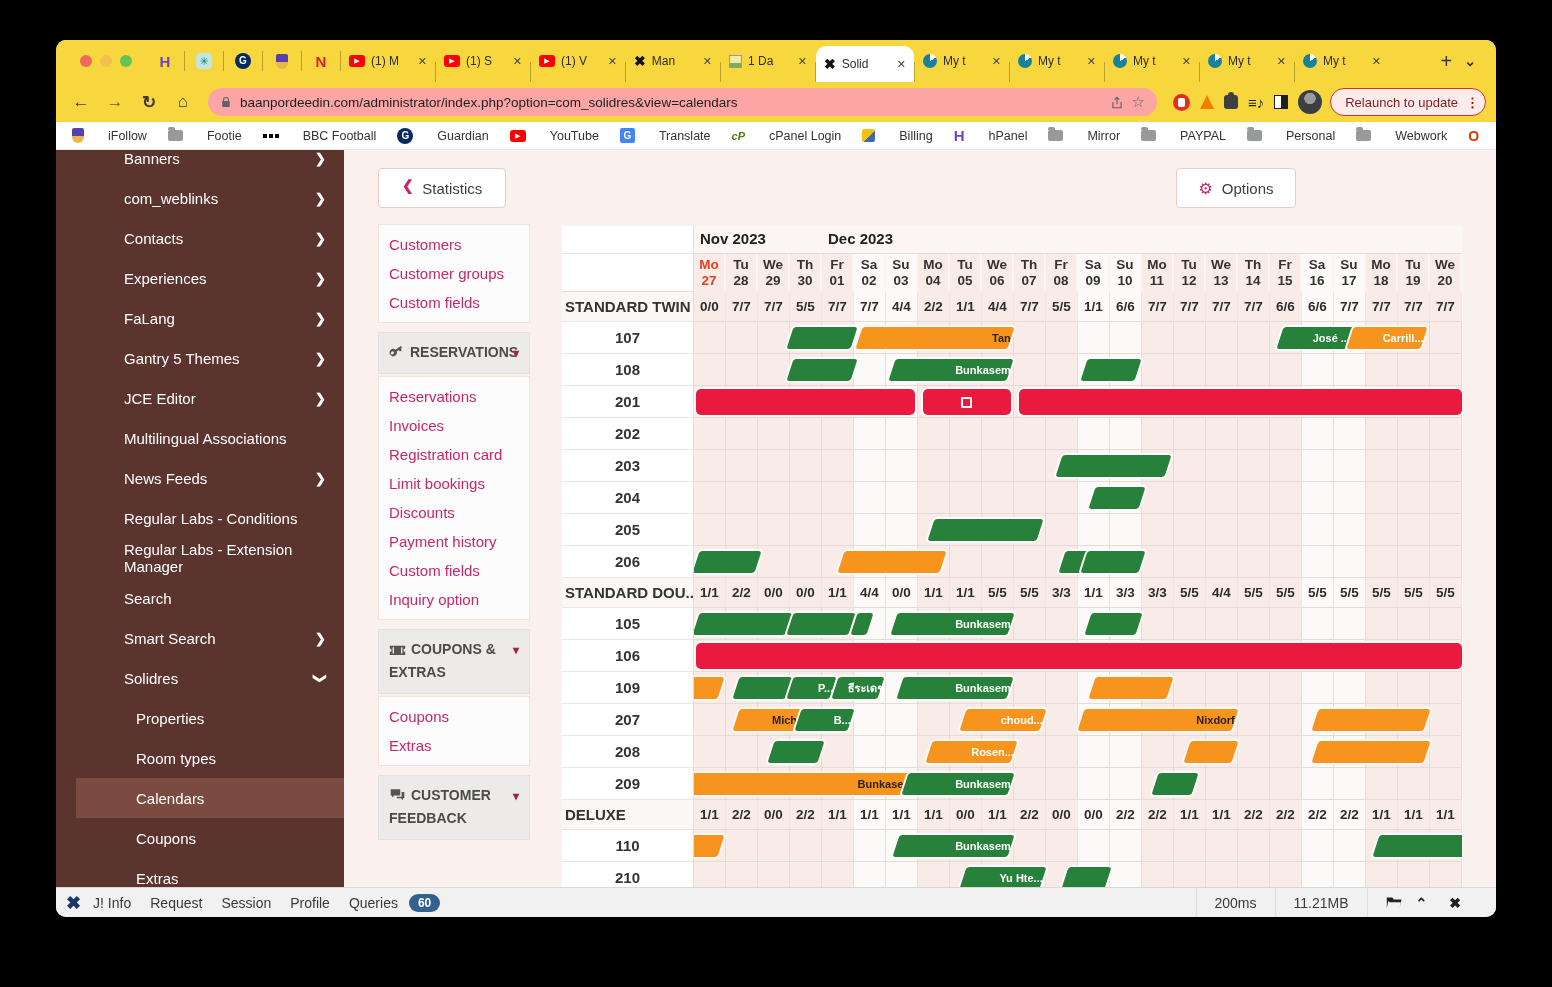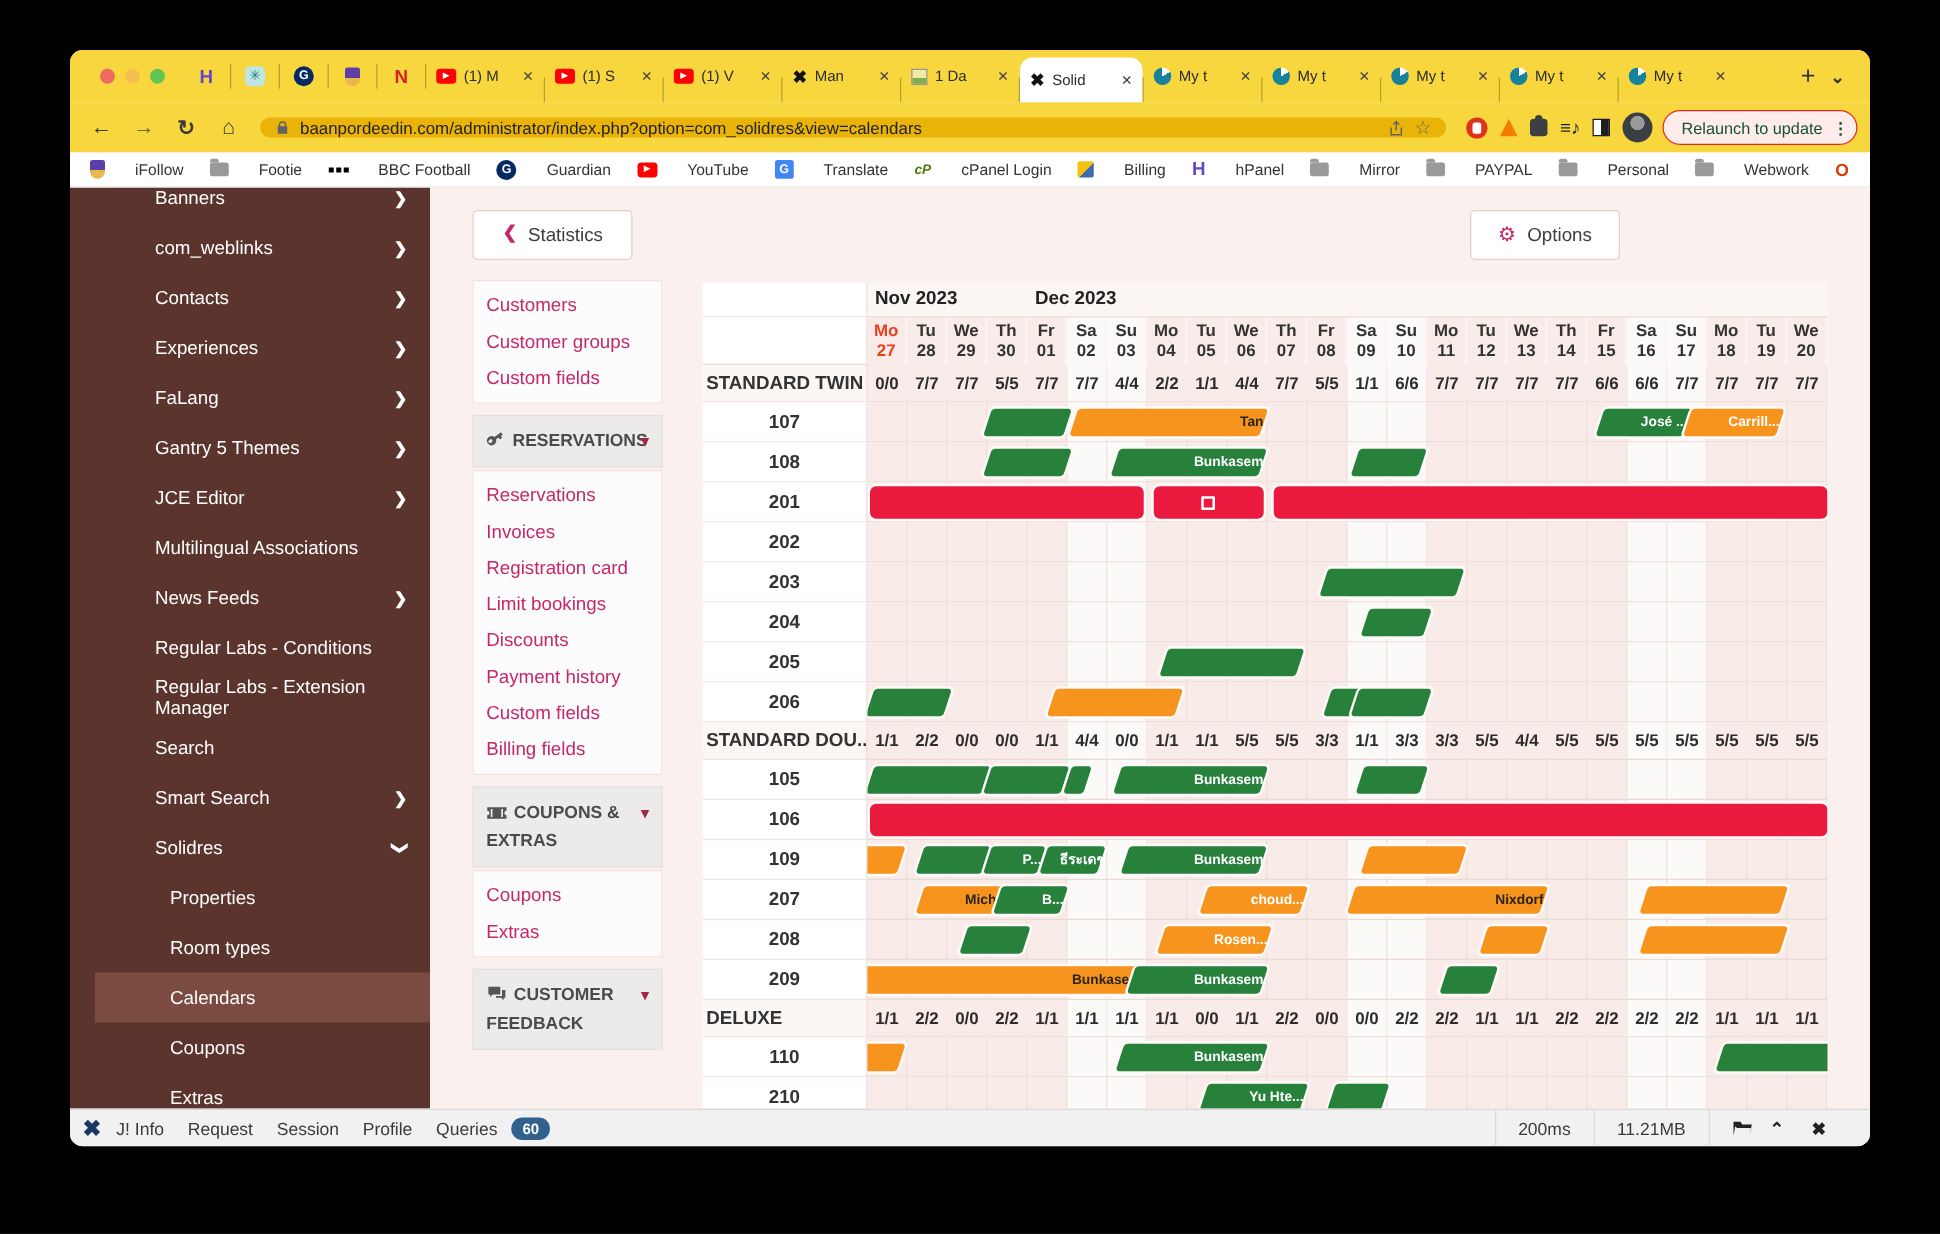--- a/index.html
+++ b/index.html
@@ -39,33 +39,33 @@
   .i-bbc { width:4px; height:4px; background:#000; box-shadow:6px 0 #000, 12px 0 #000; margin-right:12px; }
   .i-translate { width:15px; height:15px; background:#4285F4; border-radius:2px; color:#fff; font-size:10px; font-weight:bold; text-align:center; line-height:15px; }
   .i-cpanel { color:#4d7c0f; font-weight:bold; font-size:11px; font-style:italic; }
   .i-billing { width:13px; height:13px; background:linear-gradient(135deg,#F4C20D 55%,#3E6AB0 55%); border-radius:2px; }
   .i-office { color:#D83B01; font-weight:bold; font-size:14px; }
 
   
   .navbar { position:absolute; left:0; top:42px; width:100%; height:40px; background:#F8D73E; display:flex; align-items:center; padding:0 10px; gap:4px; }
   .nbtn { width:30px; text-align:center; font-size:17px; color:#3a3a3a; font-weight:bold; }
   .nbtn.fwd { color:#6e6426; }
-  .omnibox { flex:1; height:16px; background:#eab308; border-radius:14px; display:flex; align-items:center; padding:0 12px; gap:8px; margin:0 6px; min-width:0; }
+  .omnibox { flex:1; height:28px; background:#fca5a5; border-radius:14px; display:flex; align-items:center; padding:0 12px; gap:8px; margin:0 6px; min-width:0; }
   .omnibox .url { font-size:13.5px; color:#202124; white-space:nowrap; overflow:hidden; flex:1; }
   .omnibox .star { font-size:15px; color:#5F6368; }
   .extrow { display:flex; align-items:center; gap:10px; padding:0 6px; }
   .i-adblock { width:17px; height:17px; border-radius:50%; background:#E1301E; position:relative; }
   .i-adblock::before { content:""; position:absolute; left:5px; top:4px; width:7px; height:9px; background:#fff; border-radius:2px; }
   .i-lighthouse { width:0; height:0; border-left:7px solid transparent; border-right:7px solid transparent; border-bottom:14px solid #F57C00; }
   .i-puzzle { width:14px; height:14px; background:#3C4043; border-radius:3px; position:relative; }
   .i-puzzle::before { content:""; position:absolute; top:-3px; left:4px; width:6px; height:6px; border-radius:50%; background:#3C4043; }
   .i-playlist { font-size:15px; color:#202124; font-weight:bold; }
   .i-darkreader { width:14px; height:14px; border:1.5px solid #1f1f1f; background:linear-gradient(90deg,#fff 50%,#1f1f1f 50%); }
   .avatar { width:24px; height:24px; border-radius:50%; background:radial-gradient(circle at 50% 35%, #9a9a9a 28%, #3a3f44 30%); }
-  .relaunch { height:28px; border:1.5px solid #D93025; border-radius:14px; background:#FDECEA; color:#14532d; font-size:13px; display:flex; align-items:center; gap:8px; padding:0 6px 0 14px; white-space:nowrap; margin-left:4px; }
+  .relaunch { height:28px; border:1.5px solid #D93025; border-radius:14px; background:#FDECEA; color:#7f1d1d; font-size:13px; display:flex; align-items:center; gap:8px; padding:0 6px 0 14px; white-space:nowrap; margin-left:4px; }
   .relaunch .kebab { font-weight:bold; }
 
   
   .bookmarks { position:absolute; left:0; top:82px; width:100%; height:28px; background:#fff; display:flex; align-items:center; gap:21px; padding:0 16px; font-size:12.5px; color:#333; border-bottom:1px solid #E9E9E9; }
   .bm { display:flex; align-items:center; gap:24px; white-space:nowrap; }
   .bm-overflow { margin-left:auto; font-size:14px; color:#555; }
 
   
   .admin { position:absolute; left:0; top:110px; right:0; bottom:30px; background:#FAF0ED; overflow:hidden; }
 
@@ -410,21 +410,21 @@
               <path d="M7 15a5.5 5.5 0 1 1 5.2-7.2H22v3.4h-2.6V14h-3.4v-2.8h-3.8A5.5 5.5 0 0 1 7 15zm-1-7.5A2 2 0 1 0 6 11a2 2 0 0 0 0-4z" transform="rotate(-35 12 12)"></path>
             </svg></span>RESERVATIONS<span class="caret">▾</span></div>
         <div class="card">
           <a href="#">Reservations</a>
           <a href="#">Invoices</a>
           <a href="#">Registration card</a>
           <a href="#">Limit bookings</a>
           <a href="#">Discounts</a>
           <a href="#">Payment history</a>
           <a href="#">Custom fields</a>
-          <a href="#">Billing fields</a>
+          <a href="#">Inquiry option</a>
         </div>
         <div class="shead"><span><svg width="17" height="14" viewBox="0 0 24 20" fill="#555">
               <path d="M1 4h22v4a2.5 2.5 0 0 0 0 5v4H1v-4a2.5 2.5 0 0 0 0-5V4zm4 2v9h2V6H5zm12 0v9h2V6h-2z"></path>
             </svg></span>COUPONS &amp; EXTRAS<span class="caret">▾</span></div>
         <div class="card">
           <a href="#">Coupons</a>
           <a href="#">Extras</a>
         </div>
         <div class="shead"><span><svg width="17" height="15" viewBox="0 0 24 22" fill="#555">
               <path d="M2 2h14v9H7l-3 3v-3H2V2zm16 4h4v9h-2v3l-3-3h-6v-2h7V6z"></path>

